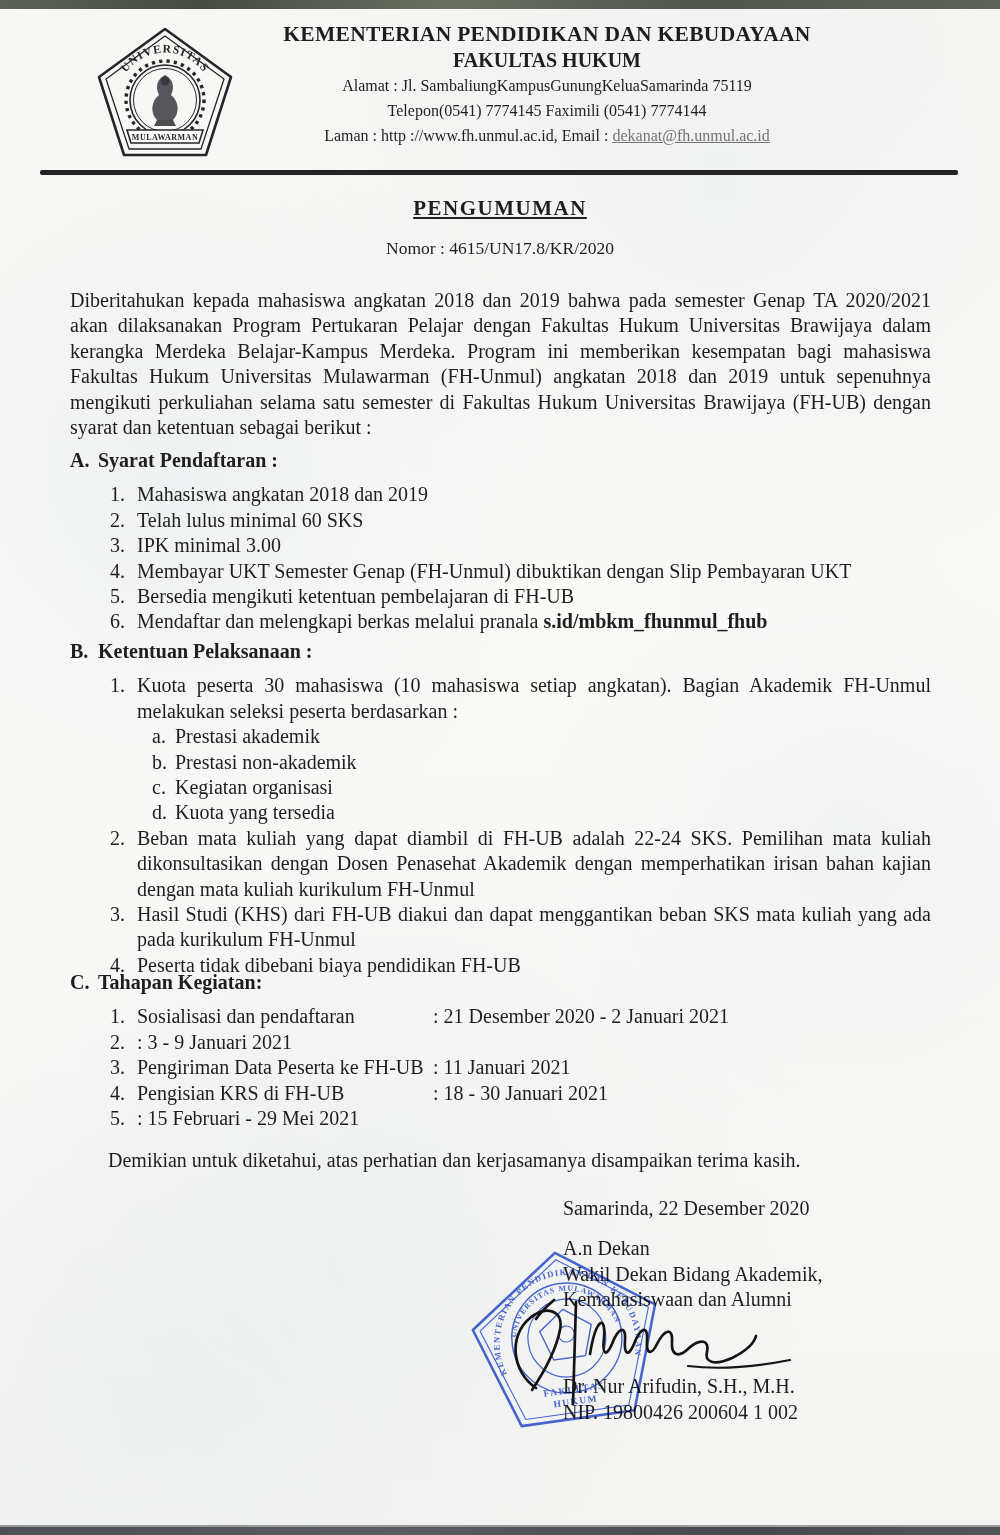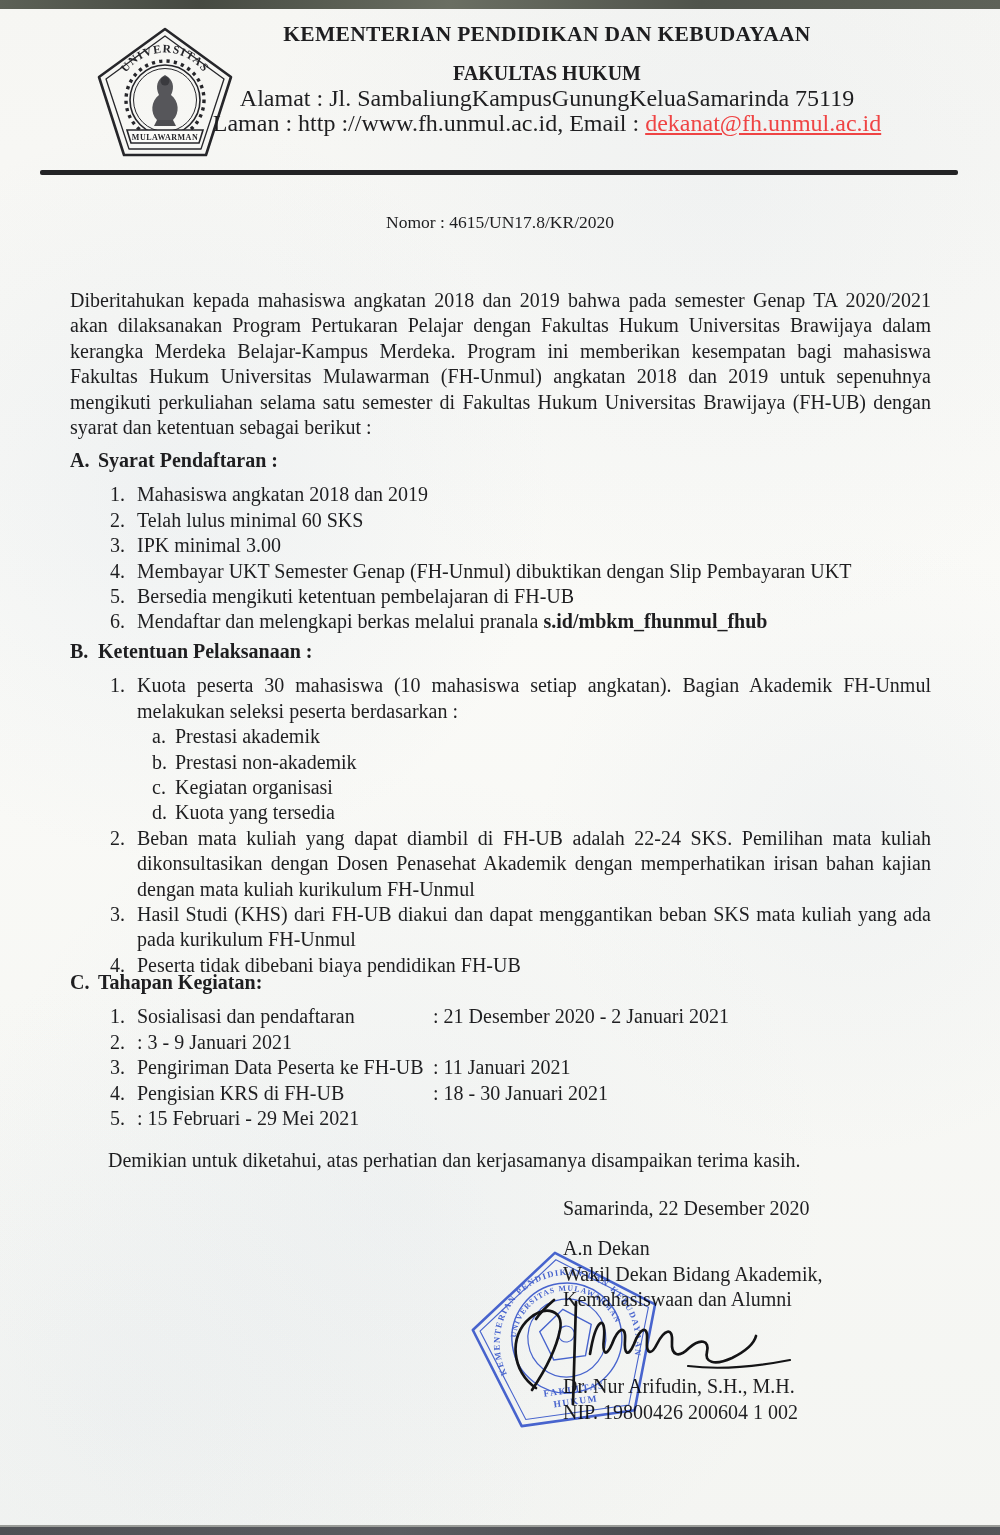--- a/index.html
+++ b/index.html
@@ -29,23 +29,23 @@
     position:absolute; bottom:0; left:0; right:0; height:10px; z-index:5;
     background:linear-gradient(90deg,#4e5054,#5a5c60 40%,#45474b 75%,#54565a);
     border-top:2px solid #9a9c98;
   }
   .layer { position:absolute; z-index:2; }
 
   
   .logo-svg { left:93px; top:26px; width:144px; height:133px; }
   .header-text { top:21px; left:135px; width:824px; text-align:center; }
   .h-ministry { font-size:21.5px; font-weight:bold; letter-spacing:.3px; line-height:26px; }
-  .h-faculty  { font-size:20px;  font-weight:bold; line-height:25px; margin-top:14px; }
-  .h-line     { font-size:24px; line-height:25px; }
-  .email-link { color:#ef4444; text-decoration:underline; cursor:pointer; }
+  .h-faculty  { font-size:20px;  font-weight:bold; line-height:25px; margin-top:1px; }
+  .h-line     { font-size:16px; line-height:25px; }
+  .email-link { color:#737373; text-decoration:underline; cursor:pointer; }
   .rule { top:170px; left:40px; width:918px; height:5px; background:#232325; border-radius:2px; }
 
   
   .title-block { top:195px; left:0; width:1000px; text-align:center; }
   .doc-title { display:inline-block; font-size:21px; font-weight:bold;
                text-decoration:underline; letter-spacing:1.5px; line-height:26px; }
   .doc-number { font-size:17.5px; line-height:25px; margin-top:15px; }
 
   
   .body-text { font-size:20px; line-height:25.4px; }
@@ -103,26 +103,28 @@
     <path d="M64 94 L80 94 L83 100 L61 100 Z" fill="#3a3a3e" opacity="0.9"></path>
   </g>
   <path d="M34 104 L110 104 L106 117 L38 117 Z" fill="#fbfbf8" stroke="#26262a" stroke-width="1.6"></path>
   <text x="72" y="113.5" text-anchor="middle" font-size="8" font-weight="bold" fill="#26262a" letter-spacing=".5">MULAWARMAN</text>
 </svg>
 
 <div class="layer header-text">
   <div class="h-ministry">KEMENTERIAN PENDIDIKAN DAN KEBUDAYAAN</div>
   <div class="h-faculty">FAKULTAS HUKUM</div>
   <div class="h-line">Alamat : Jl. SambaliungKampusGunungKeluaSamarinda 75119</div>
+  <div class="h-line">Telepon(0541) 7774145 Faximili (0541) 7774144</div>
   <div class="h-line"><span>Laman : http ://www.fh.unmul.ac.id, Email : </span><span class="email-link">dekanat@fh.unmul.ac.id</span></div>
 </div>
 
 <div class="layer rule"></div>
 
 <div class="layer title-block">
+  <div><span class="doc-title">PENGUMUMAN</span></div>
   <div class="doc-number">Nomor : 4615/UN17.8/KR/2020</div>
 </div>
 
 <div class="layer intro body-text">Diberitahukan kepada mahasiswa angkatan 2018 dan 2019 bahwa pada semester Genap TA 2020/2021 akan dilaksanakan Program Pertukaran Pelajar dengan Fakultas Hukum Universitas Brawijaya dalam kerangka Merdeka Belajar-Kampus Merdeka. Program ini memberikan kesempatan bagi mahasiswa Fakultas Hukum Universitas Mulawarman (FH-Unmul) angkatan 2018 dan 2019 untuk sepenuhnya mengikuti perkuliahan selama satu semester di Fakultas Hukum Universitas Brawijaya (FH-UB) dengan syarat dan ketentuan sebagai berikut :</div>
 
 <div class="layer section body-text" id="secA">
   <div class="sec-head">
     <span class="sec-label">A.</span>
     <span>Syarat Pendaftaran :</span>
   </div>

